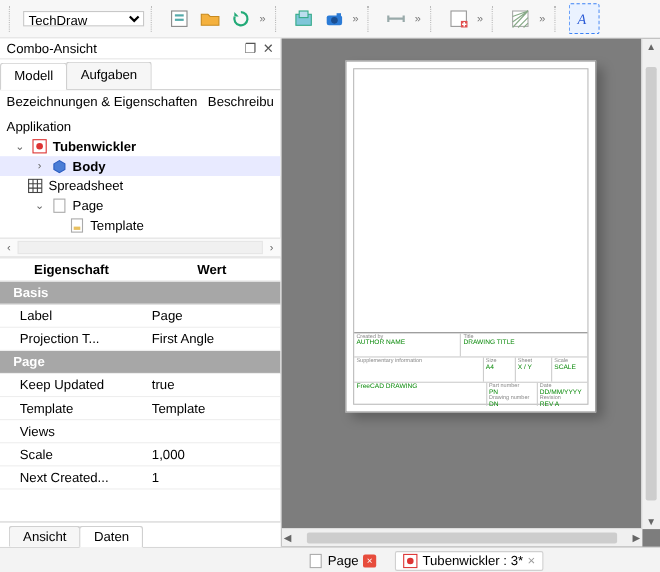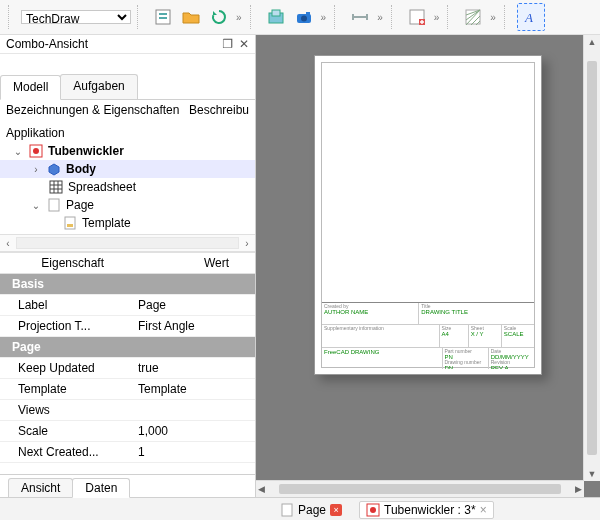--- a/index.html
+++ b/index.html
@@ -7,37 +7,37 @@
   .tb-sep{width:6px;height:24px;border-left:1px dotted #bbb;margin:0 4px}
   .tb-btn{width:26px;height:26px;display:flex;align-items:center;justify-content:center;border-radius:2px}
   .wb-select{height:14px;width:110px;border:1px solid #c8c8c8;background:#fff;font-size:12px}
   .overflow{font-size:10px;color:#777;padding:0 2px}
   .main{display:flex;height:calc(100% - 34px - 24px)}
   
   .combo{width:255px;background:#fff;display:flex;flex-direction:column;border-right:1px solid #d0d0d0}
   .combo-title{display:flex;align-items:center;justify-content:space-between;padding:2px 6px;border-bottom:1px solid #e6e6e6;font-size:12px}
   .combo-title-btns{display:flex;gap:6px;color:#555}
   .tabs{display:flex;border-bottom:1px solid #d0d0d0}
-  .tab{padding:4px 12px 5px;border:1px solid #d0d0d0;border-bottom:none;background:#f6f6f6;margin-right:-1px;margin-top:20px;border-radius:3px 3px 0 0;font-size:12px}
+  .tab{padding:4px 12px 5px;border:1px solid #d0d0d0;border-bottom:none;background:#f6f6f6;margin-right:-1px;margin-top:2px;border-radius:3px 3px 0 0;font-size:12px}
   .tab.active{background:#fff;font-weight:400;border-bottom:1px solid #fff;position:relative;top:1px}
   .section-head{display:flex;padding:3px 6px;font-size:12px}
   .section-head .c1{flex:1}
   .tree-wrap{flex:0 0 auto;padding:4px 0 2px;overflow:hidden}
   .tree-row{display:flex;align-items:center;height:18px;padding-left:6px;white-space:nowrap}
   .tree-row.sel{background:#e8eaff}
   .twist{width:12px;text-align:center;color:#666;font-size:10px}
   .tree-icon{width:16px;height:16px;margin:0 4px;display:flex;align-items:center;justify-content:center}
   .bold{font-weight:700}
   .hscroll{height:16px;display:flex;align-items:center;border-top:1px solid #e0e0e0;border-bottom:1px solid #e0e0e0;background:#fafafa}
   .hscroll .arrow{width:16px;text-align:center;color:#666;font-size:10px}
   .hscroll .track{flex:1;height:10px;background:#f0f0f0;border:1px solid #e6e6e6}
   
   .props{flex:1;overflow:auto;border-top:1px solid #e0e0e0}
   .props table{width:100%;border-collapse:collapse;table-layout:fixed}
-  .props th{background:#fff;font-weight:400;text-align:right;padding:3px 26px;border-bottom:1px solid #e0e0e0}
+  .props th{background:#fff;font-weight:700;text-align:center;padding:3px 26px;border-bottom:1px solid #e0e0e0}
   .props td{padding:3px 8px;border-bottom:1px solid #eee}
   .props .grp td{background:#a7a7a7;color:#fff;font-weight:700;padding-left:12px}
   .props td.k{padding-left:18px;color:#000}
   .props col.kcol{width:130px}
   .bottom-tabs{display:flex;border-top:1px solid #d0d0d0;height:22px;align-items:flex-end;padding-left:8px;background:#fff}
   .bottom-tabs .tab{margin-top:0;padding:2px 12px}
   
   .draw{flex:1;display:flex;flex-direction:column;background:#f0f0f0}
   .canvas-wrap{flex:1;position:relative;overflow:hidden;background:#7d7d7d}
   .canvas-scroll-v{position:absolute;right:0;top:0;bottom:16px;width:16px;background:#f0f0f0;border-left:1px solid #dcdcdc;display:flex;flex-direction:column;align-items:center}
@@ -169,21 +169,21 @@
         </div>
       <div class="tree-row sel" style="padding-left:30px">
           <span class="twist">›</span>
           <span class="tree-icon">
             <svg width="14" height="14">
               <path d="M2 5l5-3 5 3v5l-5 3-5-3z" fill="#4a7dd6" stroke="#2a5cc0"></path>
             </svg>
           </span>
           <span class="bold">Body</span>
         </div>
-      <div class="tree-row" style="padding-left:44px">
+      <div class="tree-row" style="padding-left:20px">
           <span class="tree-icon">
             <svg width="14" height="14">
               <rect x="1" y="1" width="12" height="12" fill="#fff" stroke="#444"></rect>
               <path d="M1 5h12M1 9h12M5 1v12M9 1v12" stroke="#444"></path>
             </svg>
           </span>
           <span>Spreadsheet</span>
         </div>
       <div class="tree-row" style="padding-left:30px">
           <span class="twist">⌄</span>

